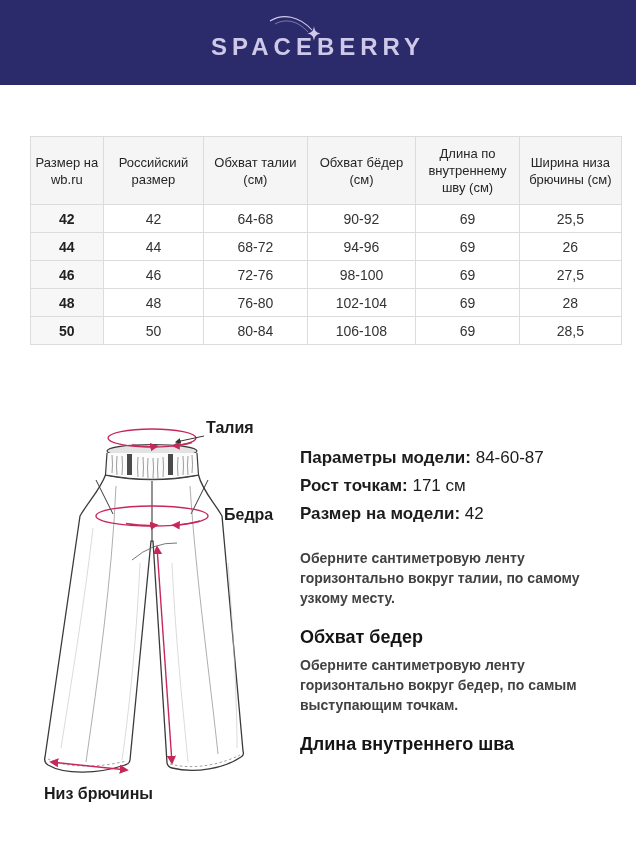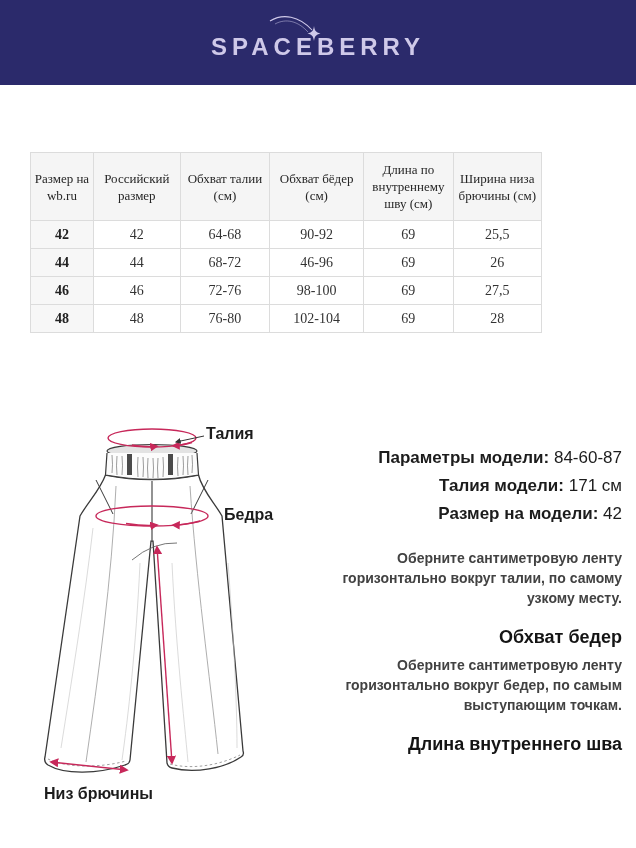--- a/index.html
+++ b/index.html
@@ -7,39 +7,39 @@
         font-family:"Liberation Sans",sans-serif;}
 
   
   .header{position:absolute;left:0;top:0;width:636px;height:85px;background:#2b2a6b;
           display:flex;align-items:center;justify-content:center;}
   .logo-wrap{position:relative;margin-top:8px;}
   .logo-text{font-size:24px;letter-spacing:5px;font-weight:700;color:#cfc9e9;}
   .comet{position:absolute;left:56px;top:-20px;width:62px;height:32px;}
 
   
-  .size-table{position:absolute;left:30px;top:152px;width:512px;border-collapse:collapse;
-              table-layout:fixed;font-family:Liberation Serif, serif;}
+  .size-table{position:absolute;left:30px;top:136px;width:592px;border-collapse:collapse;
+              table-layout:fixed;}
   .size-table th,.size-table td{border:1px solid #dcdcdc;text-align:center;vertical-align:middle;}
   .size-table th{background:#f5f5f5;font-size:13px;font-weight:500;color:#262626;
                  padding:8px 3px;line-height:17px;}
   .size-table td{font-size:14px;color:#333;padding:4px 2px;height:19px;font-weight:400;}
   .size-table td.row-head{background:#f7f7f7;font-weight:700;color:#222;}
 
   
   .figure{position:absolute;left:20px;top:418px;width:280px;height:412px;}
   .figure svg{position:absolute;left:0;top:0;}
   .fig-label{position:absolute;font-size:16px;font-weight:600;color:#1c1c1c;line-height:20px;}
-  .lbl-waist{left:186px;top:6px;}
+  .lbl-waist{left:186px;top:0;}
   .lbl-hips{left:204px;top:87px;}
   .lbl-inseam{left:160px;top:214px;width:110px;}
   .lbl-bottom{left:24px;top:366px;}
 
   
-  .info{position:absolute;left:300px;top:444px;width:322px;color:#1c1c1c;text-align:right;}
+  .info{position:absolute;left:300px;top:444px;width:322px;color:#1c1c1c;}
   .param{margin:0;font-size:17px;line-height:28px;color:#1c1c1c;}
   .param b{font-weight:700;}
   .guide{margin-top:20px;}
   .section{margin-bottom:19px;}
   .section h3{margin:0 0 7px 0;font-size:18px;font-weight:700;color:#141414;}
   .section p{margin:0;font-size:14px;line-height:20px;color:#424242;font-weight:bold;}
 </style>
 </head>
 <body>
 
@@ -81,39 +81,47 @@
         <td>42</td>
         <td>64-68</td>
         <td>90-92</td>
         <td>69</td>
         <td>25,5</td>
       </tr>
       <tr>
         <td class="row-head">44</td>
         <td>44</td>
         <td>68-72</td>
-        <td>46-96</td>
+        <td>94-96</td>
         <td>69</td>
         <td>26</td>
       </tr>
       <tr>
         <td class="row-head">46</td>
         <td>46</td>
         <td>72-76</td>
         <td>98-100</td>
         <td>69</td>
         <td>27,5</td>
       </tr>
       <tr>
         <td class="row-head">48</td>
         <td>48</td>
         <td>76-80</td>
         <td>102-104</td>
         <td>69</td>
         <td>28</td>
+      </tr>
+      <tr>
+        <td class="row-head">50</td>
+        <td>50</td>
+        <td>80-84</td>
+        <td>106-108</td>
+        <td>69</td>
+        <td>28,5</td>
       </tr>
     </tbody>
   </table>
 
   <div class="figure">
     <svg width="280" height="412" viewBox="0 0 280 412">
       <defs>
         <marker id="ap" viewBox="0 0 10 10" refX="8" refY="5" markerWidth="6.5" markerHeight="6.5" orient="auto-start-reverse">
           <path d="M0,0 L10,5 L0,10 z" fill="#c7285a"></path>
         </marker>
@@ -193,21 +201,21 @@
     <span class="fig-label lbl-hips">Бедра</span>
     <span class="fig-label lbl-bottom">Низ брючины</span>
   </div>
 
   <div class="info">
     <p class="param">
       <b>Параметры модели:</b>
       <span>84-60-87</span>
     </p>
     <p class="param">
-      <b>Талия модели:</b>
+      <b>Рост точкам:</b>
       <span>171 см</span>
     </p>
     <p class="param">
       <b>Размер на модели:</b>
       <span>42</span>
     </p>
 
     <div class="guide">
       <div class="section">
         <p>Оберните сантиметровую ленту горизонтально вокруг талии, по самому узкому месту.</p>

